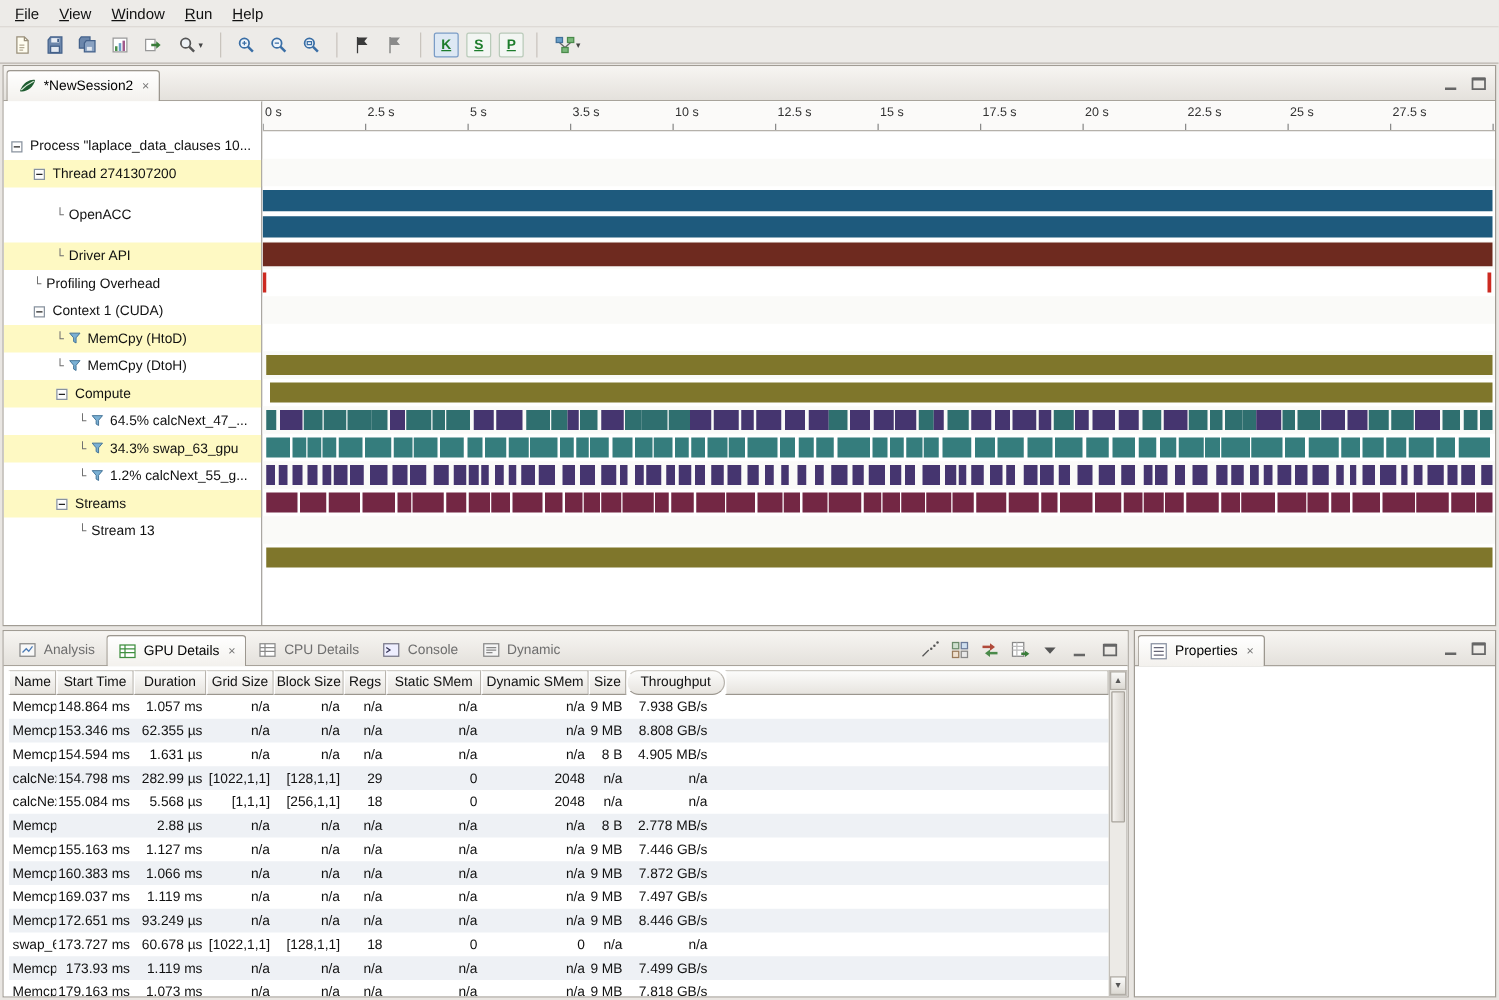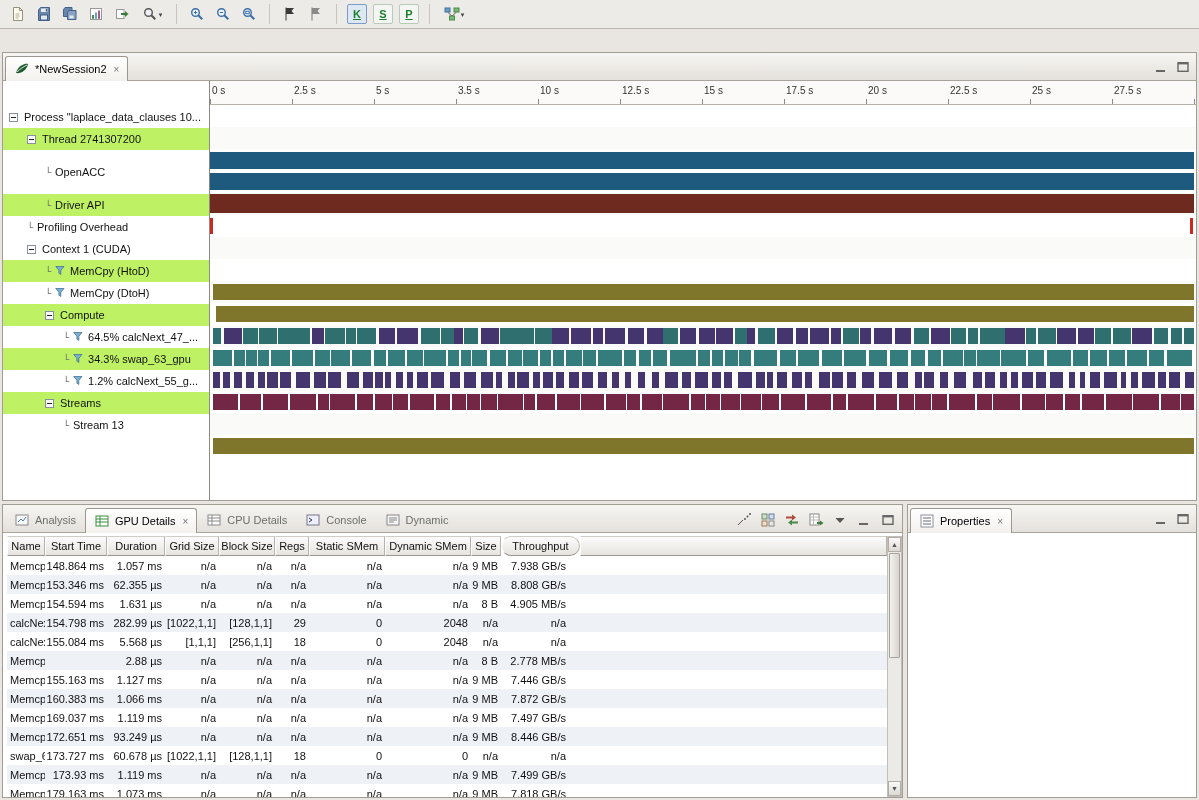--- a/index.html
+++ b/index.html
@@ -40,21 +40,21 @@
   .panel-ctrls{position:absolute;right:4px;top:5px;display:flex;gap:4px;align-items:center;}
   .ctrl-btn{width:18px;height:18px;display:flex;align-items:center;justify-content:center;}
   .mini-btn{width:20px;height:20px;display:flex;align-items:center;justify-content:center;
     border:1px solid transparent;border-radius:2px;}
 
   
   #editor{left:2px;top:52px;width:1195px;height:449px;}
   .timeline-body{position:absolute;top:28px;left:0;right:0;bottom:0;display:flex;overflow:hidden;background:#fff;}
   .tree{width:207px;flex:none;border-right:1px solid #8f8b84;padding-top:25px;background:#fff;overflow:hidden;}
   .tree-row{display:flex;align-items:center;white-space:nowrap;overflow:hidden;}
-  .tree-row.alt{background:#bef264;}
+  .tree-row.alt{background:#fef9c3;}
   .cbox{width:9px;height:9px;border:1px solid #88929e;background:#fdfdfd;position:relative;margin-right:6px;flex:none;}
   .cbox::after{content:"";position:absolute;left:1px;right:1px;top:3px;height:1px;background:#222;}
   .elbow{color:#707070;font-size:10px;margin-right:4px;font-family:"DejaVu Sans Mono",monospace;flex:none;}
   .tree-label{overflow:hidden;}
   .track-area{position:relative;flex:1;overflow:hidden;background:#fff;}
   .ruler{position:relative;height:24px;border-bottom:1px solid #b5b1aa;background:#fbfaf9;
     overflow:hidden;font-size:10px;color:#333;}
   .ruler-label{position:absolute;top:4px;white-space:nowrap;}
   .ruler-tick{position:absolute;bottom:0;width:1px;height:5px;background:#8a8a8a;}
   .track-row{position:relative;overflow:hidden;}
@@ -86,20 +86,27 @@
   #props{left:907px;top:504px;width:290px;height:294px;}
   .props-body{position:absolute;top:28px;left:0;right:0;bottom:0;background:#fff;}
   .props-msg{padding:8px 8px 6px 8px;color:#1a1a1a;}
   .props-box{position:absolute;top:32px;left:8px;right:8px;bottom:8px;border:1px solid #b9b5ae;background:#fff;}
 </style>
 </head>
 <body>
 
 <div id="app">
 
+  <div class="menubar">
+      <div class="menu-item"><u>F</u>ile</div>
+      <div class="menu-item"><u>V</u>iew</div>
+      <div class="menu-item"><u>W</u>indow</div>
+      <div class="menu-item"><u>R</u>un</div>
+      <div class="menu-item"><u>H</u>elp</div>
+    </div>
   <div class="toolbar">
       <div class="tb-btn">
         <span class="icon">
           <svg viewBox="0 0 16 16">
             <path d="M3.5 1.5h6l3 3V14.5h-9z" fill="#fffdf0" stroke="#998f7a"></path>
             <path d="M9.5 1.5v3h3" fill="none" stroke="#998f7a"></path>
             <path d="M5.5 8h4M5.5 10h4M5.5 12h3" stroke="#b5ab94"></path>
           </svg>
         </span>
       </div>

